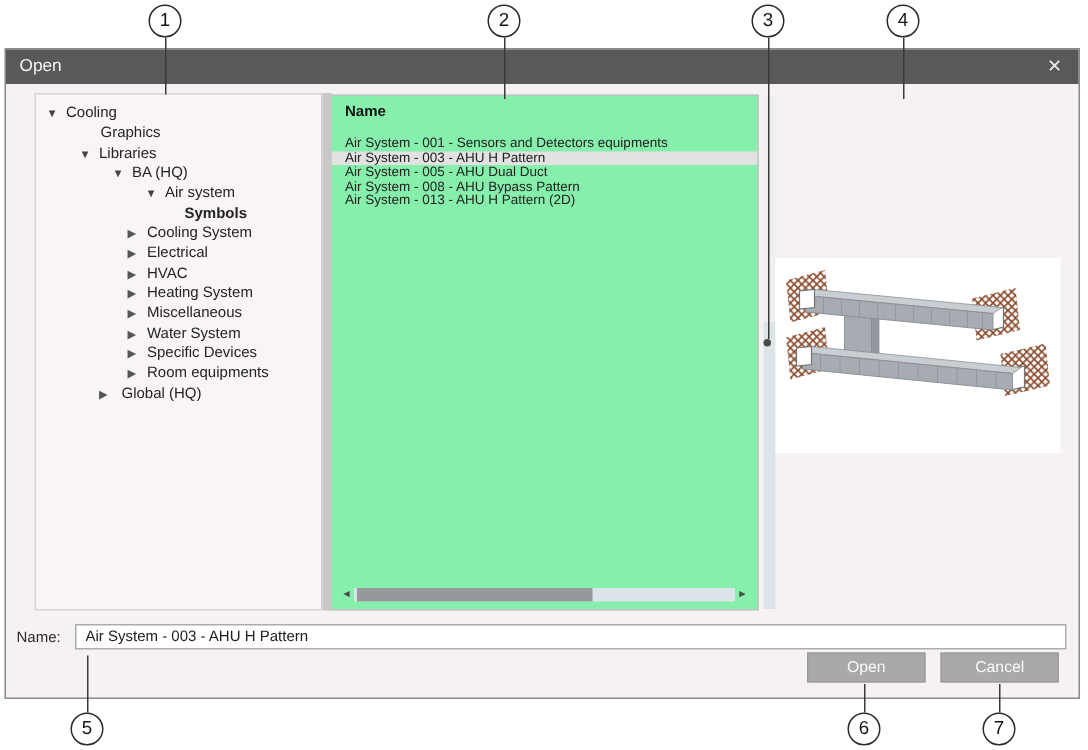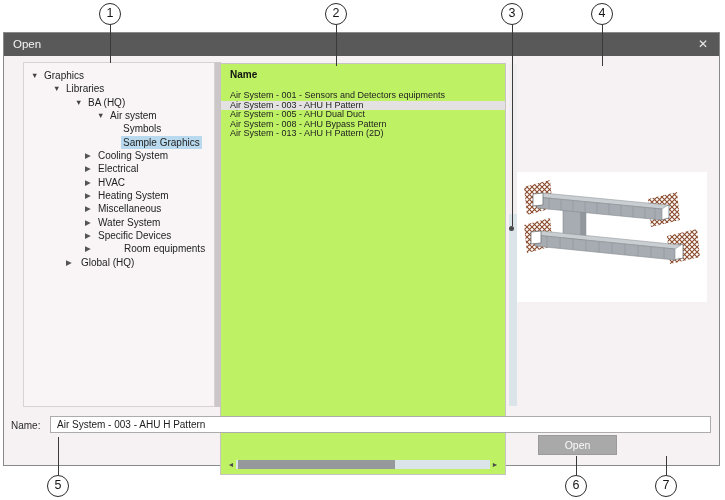--- a/index.html
+++ b/index.html
@@ -23,22 +23,22 @@
               color:#232323; white-space:nowrap; }
   .tree-arrow { position:absolute; top:0; font-size:7.5px; line-height:13.35px; color:#444444; }
   .tree-arrow.closed { color:#555555; }
   .tree-label { position:absolute; top:0; }
   .tree-label.selected { background:#b9daee; padding:0 2px; }
 
   #tree-splitter { position:absolute; left:211px; top:29px; width:6px; height:345px;
                    background:#cbc6c7; cursor:col-resize; }
 
   
-  #list-panel { position:absolute; left:216px; top:30px; width:286px; height:412px;
-                background:#bef264; border:1px solid #c9c3c4; overflow:hidden; }
+  #list-panel { position:absolute; left:216px; top:30px; width:286px; height:344px;
+                background:#86efac; border:1px solid #c9c3c4; overflow:hidden; }
   #list-header { padding:5px 0 0 9px; font-size:10px; font-weight:bold; color:#111111; height:22px; }
   #list-items { margin-top:5px; }
   .list-row { height:9.6px; line-height:9.6px; font-size:9px; color:#222222;
               padding-left:9px; white-space:nowrap; overflow:hidden; }
   .list-row.selected { background:#e3e1e1; }
 
   #hscrollbar { position:absolute; left:5px; right:5px; bottom:3px; height:13px;
                 display:flex; align-items:center; }
   .scroll-arrow { width:10px; height:13px; font-size:7px; color:#4a4a4a; line-height:13px;
                   text-align:center; cursor:pointer; }
@@ -80,39 +80,39 @@
   <div id="dialog">
 
     <div id="titlebar">
       <span id="title-text">Open</span>
       <span id="close-btn">✕</span>
     </div>
 
     <div id="tree-panel">
         <div class="tree-row">
           <span class="tree-arrow" style="left: 7px;">▼</span>
-          <span class="tree-label" style="left: 20px;">Graphics</span>
+          <span class="tree-label" style="left: 20px;">Cooling</span>
+        </div>
+        <div class="tree-row">
+          <span class="tree-label" style="left: 43px;">Graphics</span>
         </div>
         <div class="tree-row">
           <span class="tree-arrow" style="left: 29px;">▼</span>
           <span class="tree-label" style="left: 42px;">Libraries</span>
         </div>
         <div class="tree-row">
           <span class="tree-arrow" style="left: 51px;">▼</span>
           <span class="tree-label" style="left: 64px;">BA (HQ)</span>
         </div>
         <div class="tree-row">
           <span class="tree-arrow" style="left: 73px;">▼</span>
           <span class="tree-label" style="left: 86px;">Air system</span>
         </div>
         <div class="tree-row">
-          <span class="tree-label" style="left: 99px;">Symbols</span>
-        </div>
-        <div class="tree-row">
-          <span class="tree-label selected" style="left: 97px;">Sample Graphics</span>
+          <span class="tree-label" style="left: 99px; font-weight: bold;">Symbols</span>
         </div>
         <div class="tree-row">
           <span class="tree-arrow closed" style="left: 61px;">▶</span>
           <span class="tree-label" style="left: 74px;">Cooling System</span>
         </div>
         <div class="tree-row">
           <span class="tree-arrow closed" style="left: 61px;">▶</span>
           <span class="tree-label" style="left: 74px;">Electrical</span>
         </div>
         <div class="tree-row">
@@ -130,21 +130,21 @@
         <div class="tree-row">
           <span class="tree-arrow closed" style="left: 61px;">▶</span>
           <span class="tree-label" style="left: 74px; text-align: right;">Water System</span>
         </div>
         <div class="tree-row">
           <span class="tree-arrow closed" style="left: 61px;">▶</span>
           <span class="tree-label" style="left: 74px;">Specific Devices</span>
         </div>
         <div class="tree-row">
           <span class="tree-arrow closed" style="left: 61px;">▶</span>
-          <span class="tree-label" style="left: 74px; margin-left: 26px;">Room equipments</span>
+          <span class="tree-label" style="left: 74px;">Room equipments</span>
         </div>
         <div class="tree-row">
           <span class="tree-arrow closed" style="left: 42px;">▶</span>
           <span class="tree-label" style="left: 57px;">Global (HQ)</span>
         </div>
       </div>
 
     <div id="tree-splitter"></div>
 
     <div id="list-panel">
@@ -218,20 +218,21 @@
             <line x1="147" y1="75.9" x2="147" y2="86.9"></line>
         </g>
         <polygon points="14,60 24,59 24,71 14,72" fill="#ffffff" stroke="#6f7579" stroke-width="0.8"></polygon>
       </svg>
     </div>
 
     <span id="name-label">Name:</span>
     <input id="name-input" type="text" value="Air System - 003 - AHU H Pattern" style="">
 
     <div id="open-btn" class="dlg-btn">Open</div>
+    <div id="cancel-btn" class="dlg-btn">Cancel</div>
   </div>
 
   <div id="callout-layer">
       <div class="callout-line" style="left: 110px; top: 25px; height: 38px;"></div>
       <div class="callout-circle" style="left: 99px; top: 3px;">1</div>
       <div class="callout-line" style="left: 336px; top: 25px; height: 41px;"></div>
       <div class="callout-circle" style="left: 325px; top: 3px;">2</div>
       <div class="callout-line" style="left: 512px; top: 25px; height: 201px;"></div>
       <div class="callout-circle" style="left: 501px; top: 3px;">3</div>
       <div class="callout-line" style="left: 602px; top: 25px; height: 41px;"></div>

